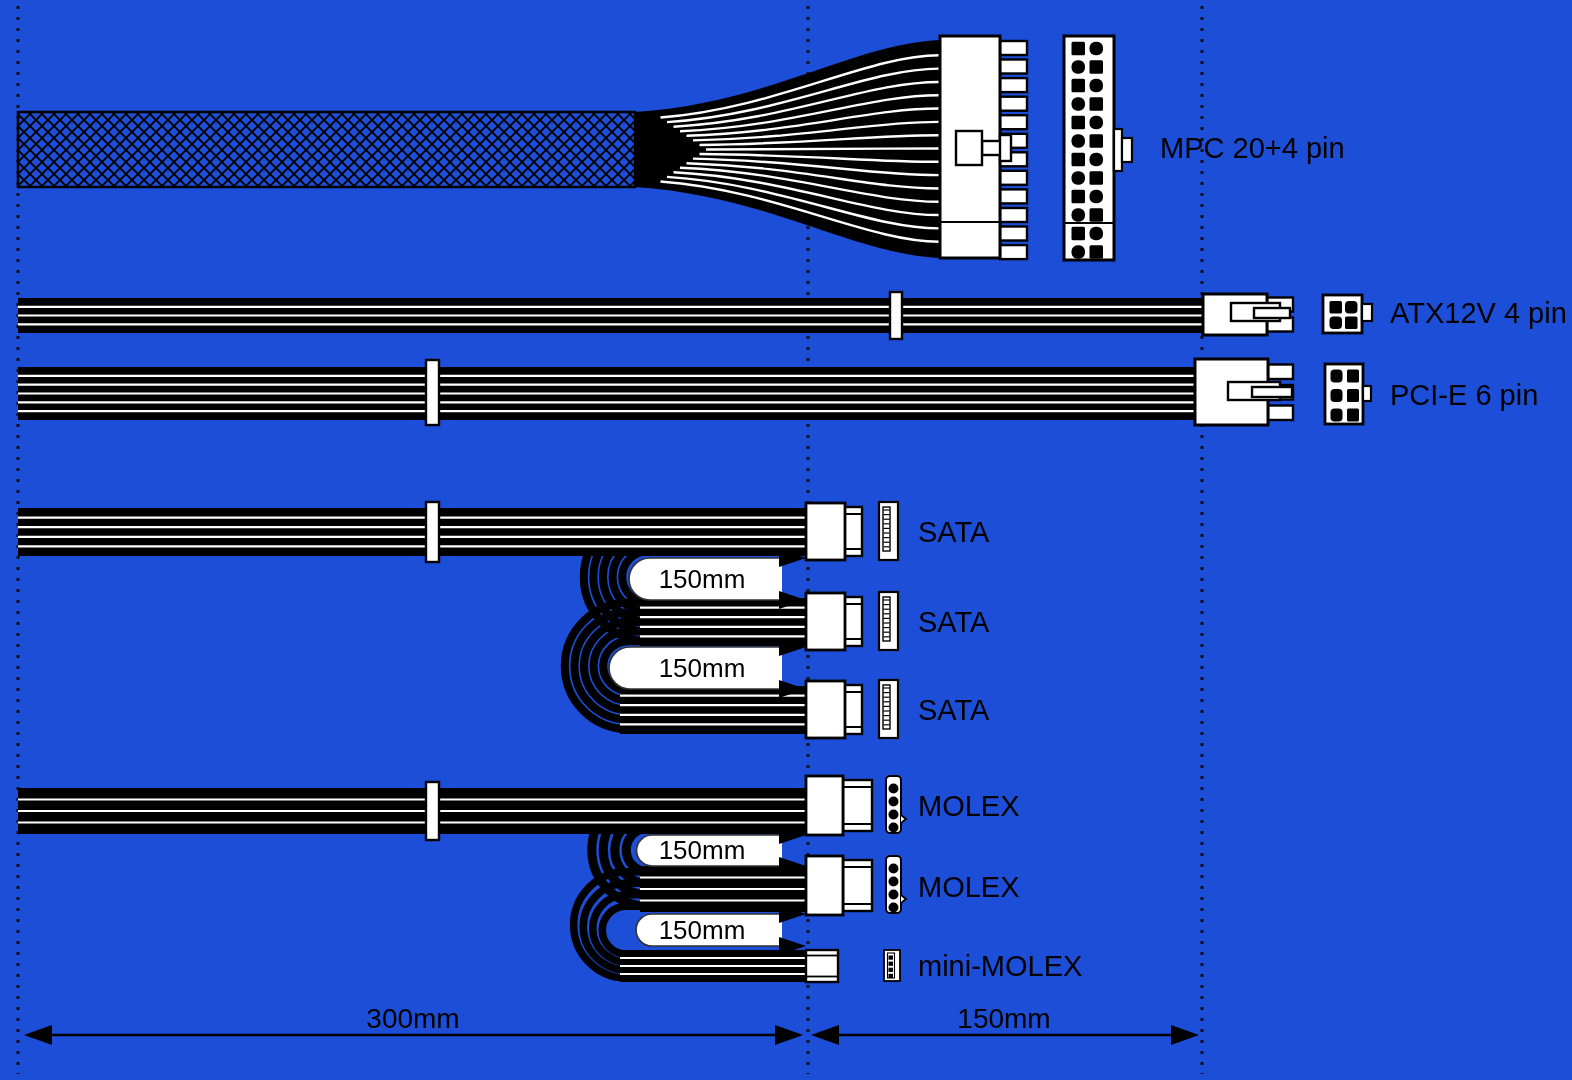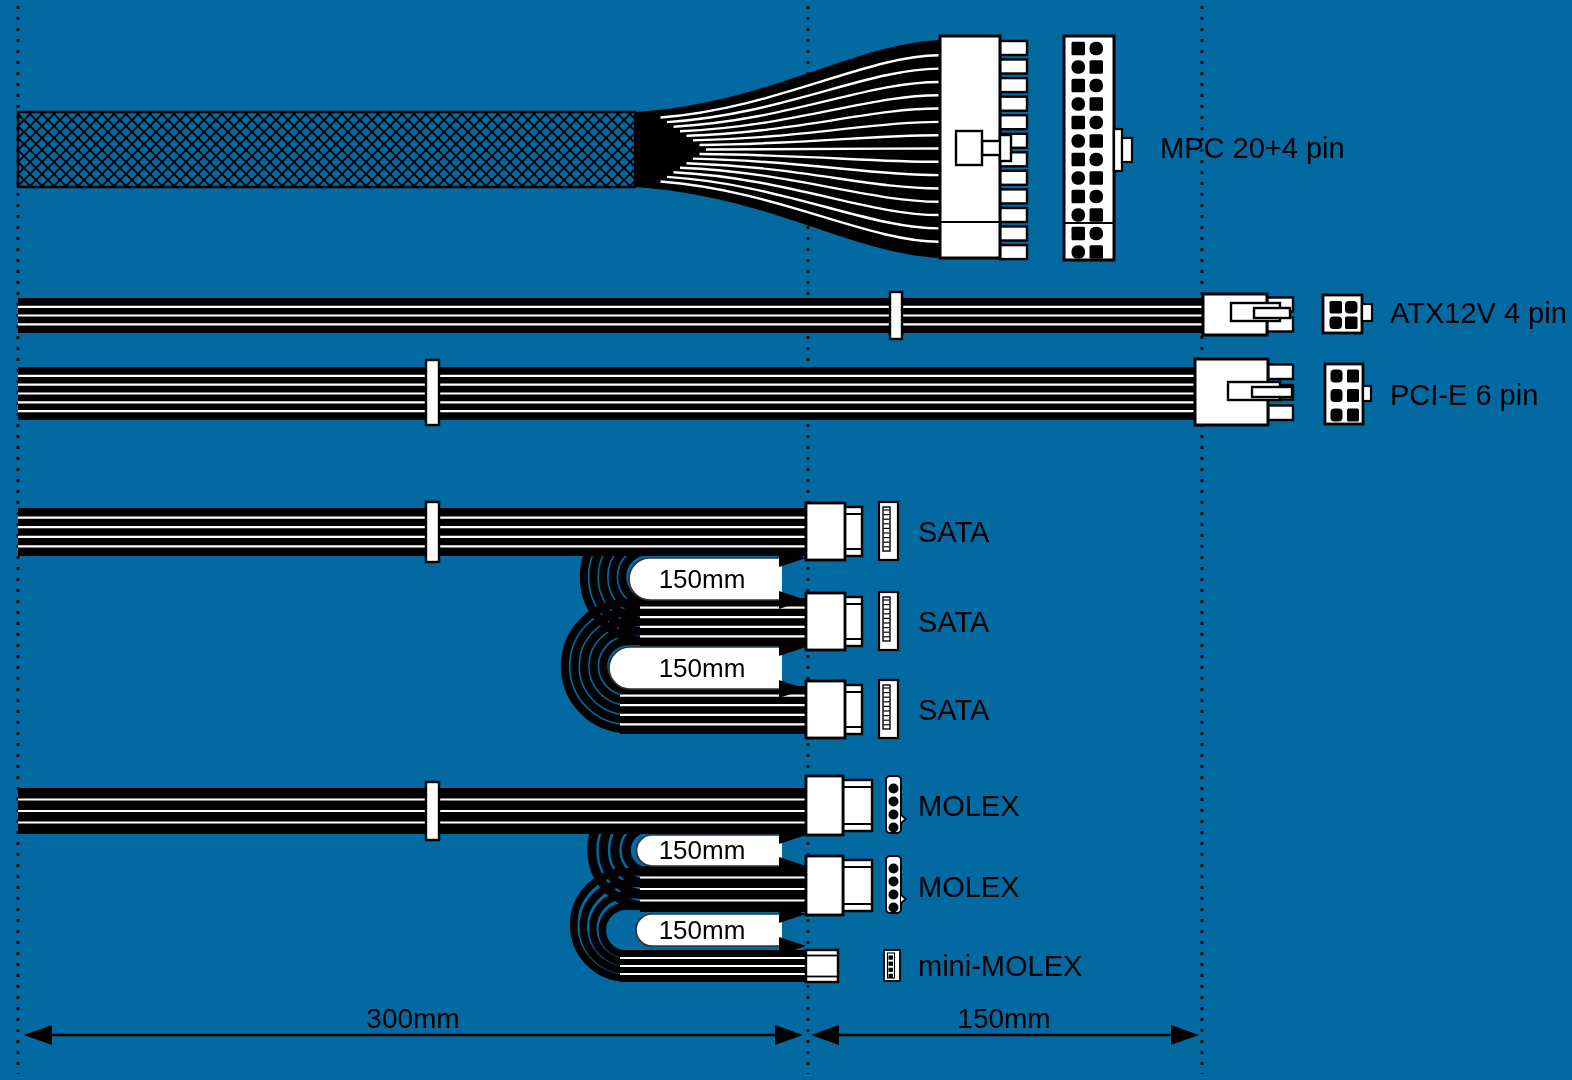--- a/index.html
+++ b/index.html
@@ -1,16 +1,16 @@
 <!DOCTYPE html>
 <html><head>
 <meta charset="utf-8">
 <style>
   html,body{margin:0;padding:0;background:#fff;}
-  .stage{width:1572px;height:1080px;background:#0369a1;position:relative;overflow:hidden;}
+  .stage{width:1572px;height:1080px;background:#1d4ed8;position:relative;overflow:hidden;}
   svg{display:block;}
   text{font-family:"Liberation Sans",sans-serif;fill:#000;}
   .lbl{font-size:29px;}
   .cap{font-size:26px;text-anchor:middle;}
   .dim{font-size:28px;text-anchor:middle;}
 </style>
 </head>
 <body>
 
 <div class="stage">

